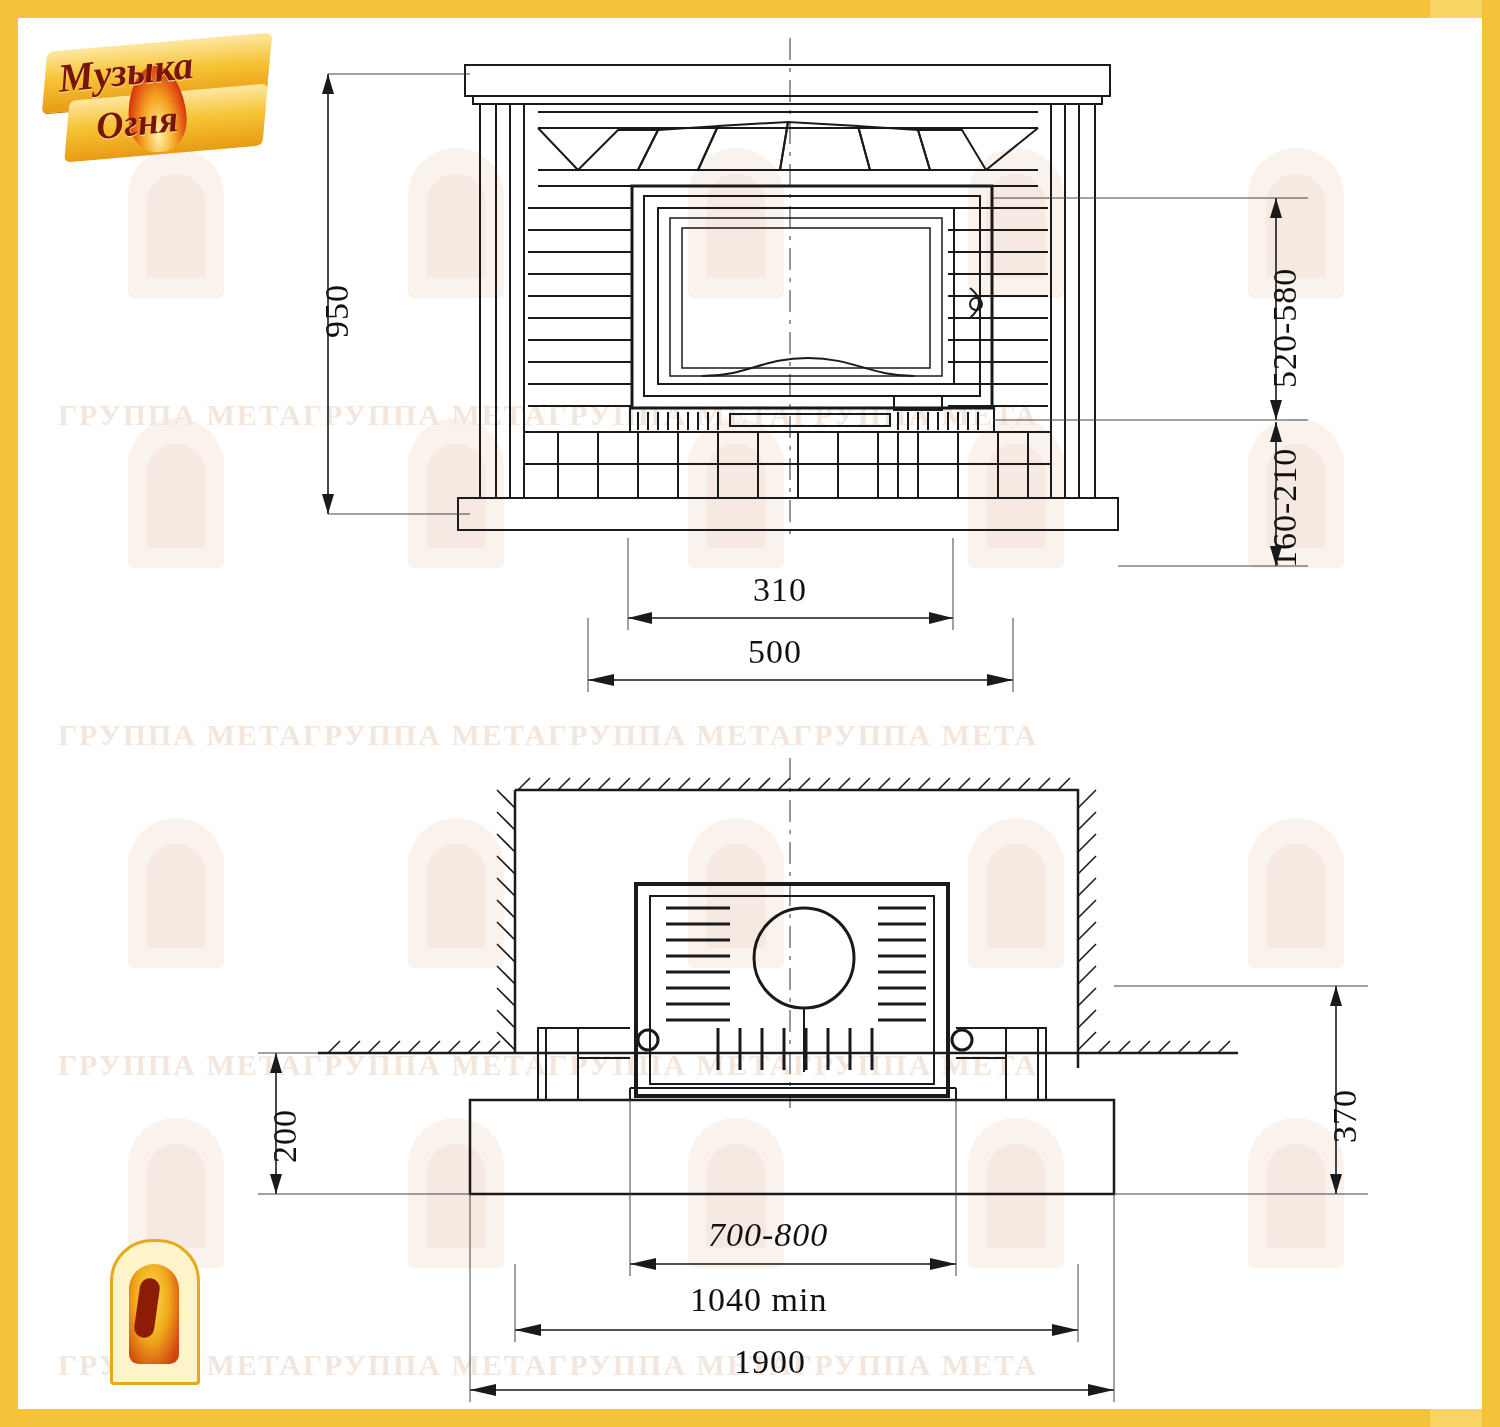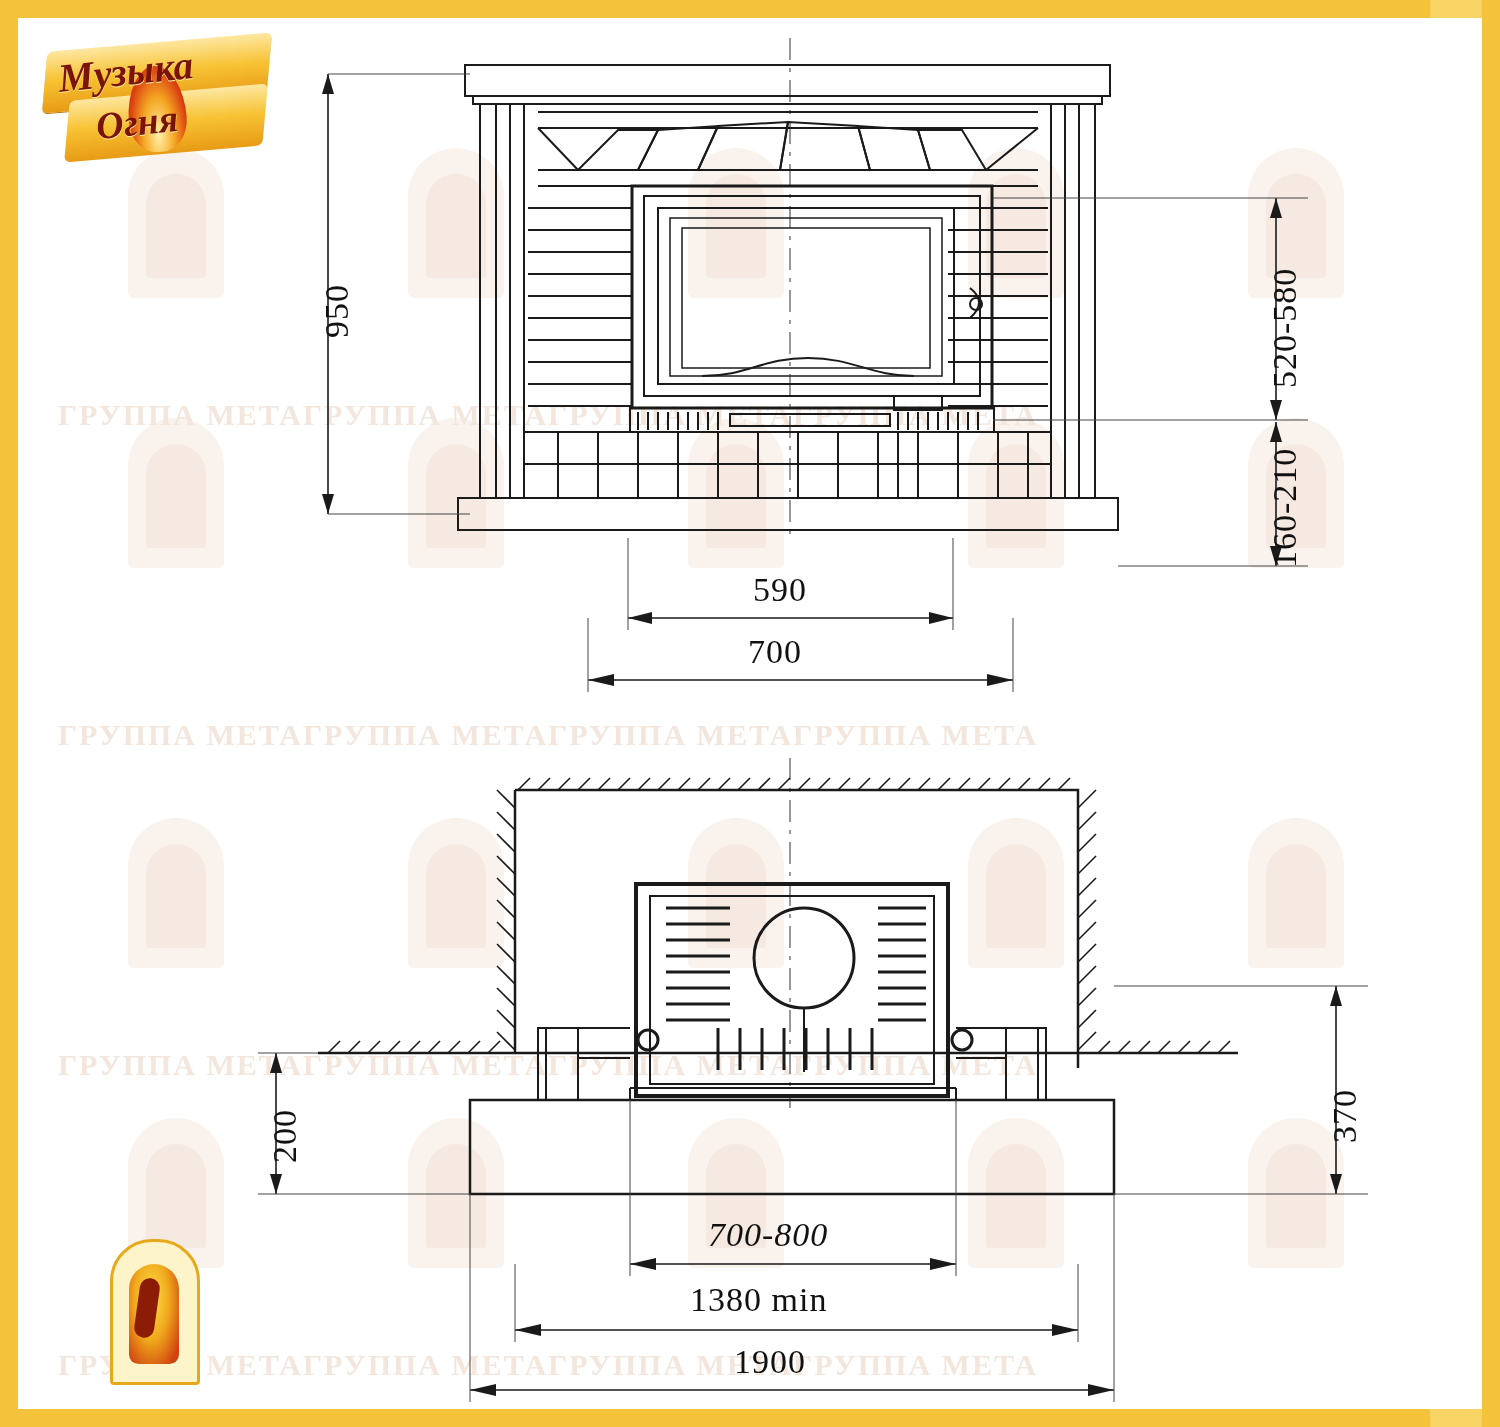--- a/index.html
+++ b/index.html
@@ -519,31 +519,31 @@
 
       </g>
     </svg>
 
     <div class="lbl dim dim-v" style="left:300px; top:320px;">950</div>
 
     <div class="lbl dim dim-v" style="left:1248px; top:370px;">520-580</div>
 
     <div class="lbl dim dim-v" style="left:1248px; top:550px;">160-210</div>
 
-    <div class="lbl dim" style="left:735px; top:553px;">590</div>
-
-    <div class="lbl dim" style="left:730px; top:615px;">700</div>
+    <div class="lbl dim" style="left:735px; top:553px;">310</div>
+
+    <div class="lbl dim" style="left:730px; top:615px;">500</div>
 
     <div class="lbl dim dim-v" style="left:248px; top:1145px;">200</div>
 
     <div class="lbl dim dim-v" style="left:1308px; top:1125px;">370</div>
 
     <div class="lbl dim" style="left:690px; top:1198px;font-style:italic;">700-800</div>
 
-    <div class="lbl dim" style="left:672px; top:1263px;">1380 min</div>
+    <div class="lbl dim" style="left:672px; top:1263px;">1040 min</div>
 
     <div class="lbl dim" style="left:716px; top:1325px;">1900</div>
 
 
     <div class="logo">
       <div class="ribbon"></div>
       <div class="ribbon2"></div>
       <div class="flame"></div>
       <div class="word1">Музыка</div>
       <div class="word2">Огня</div>

